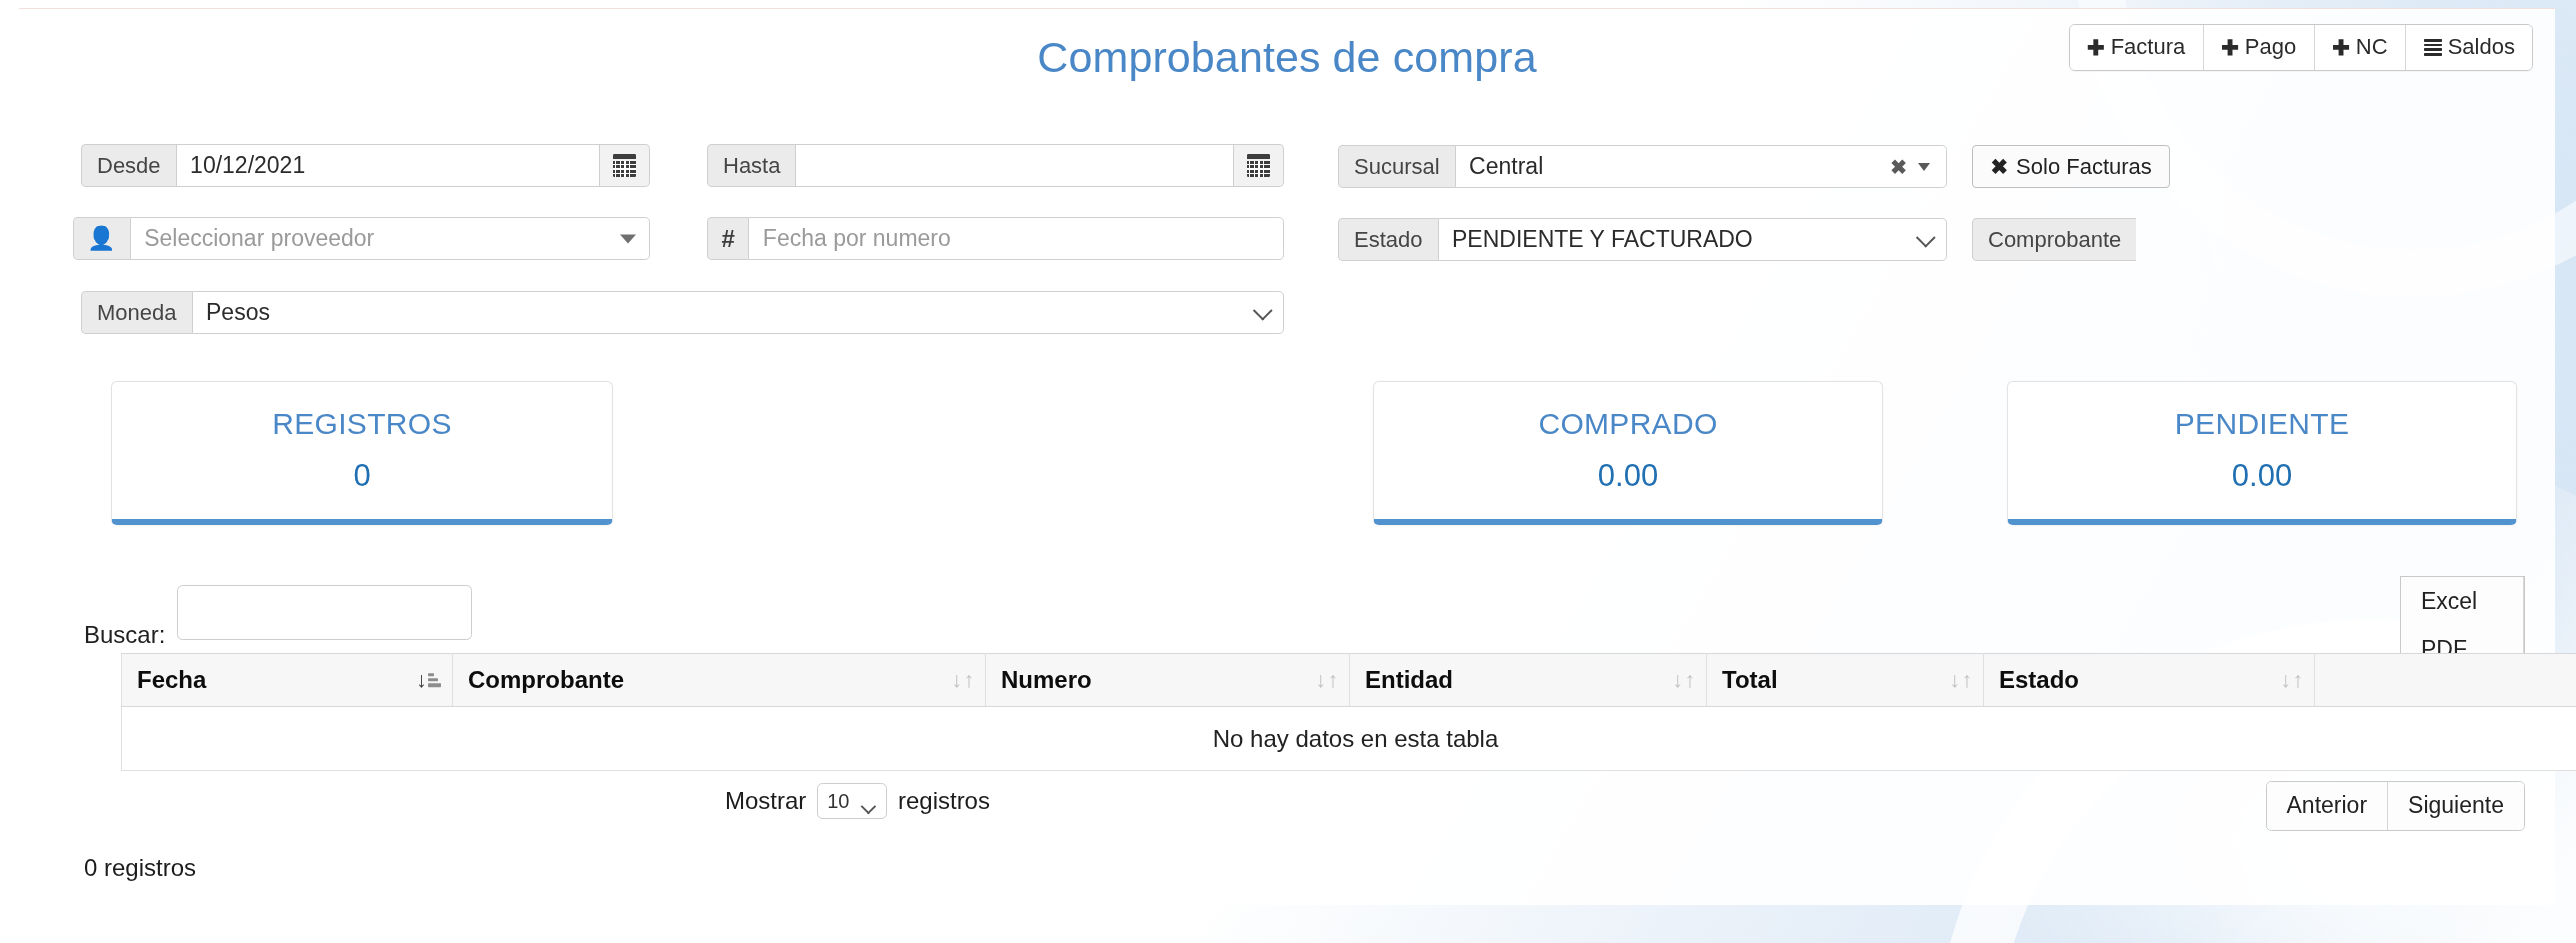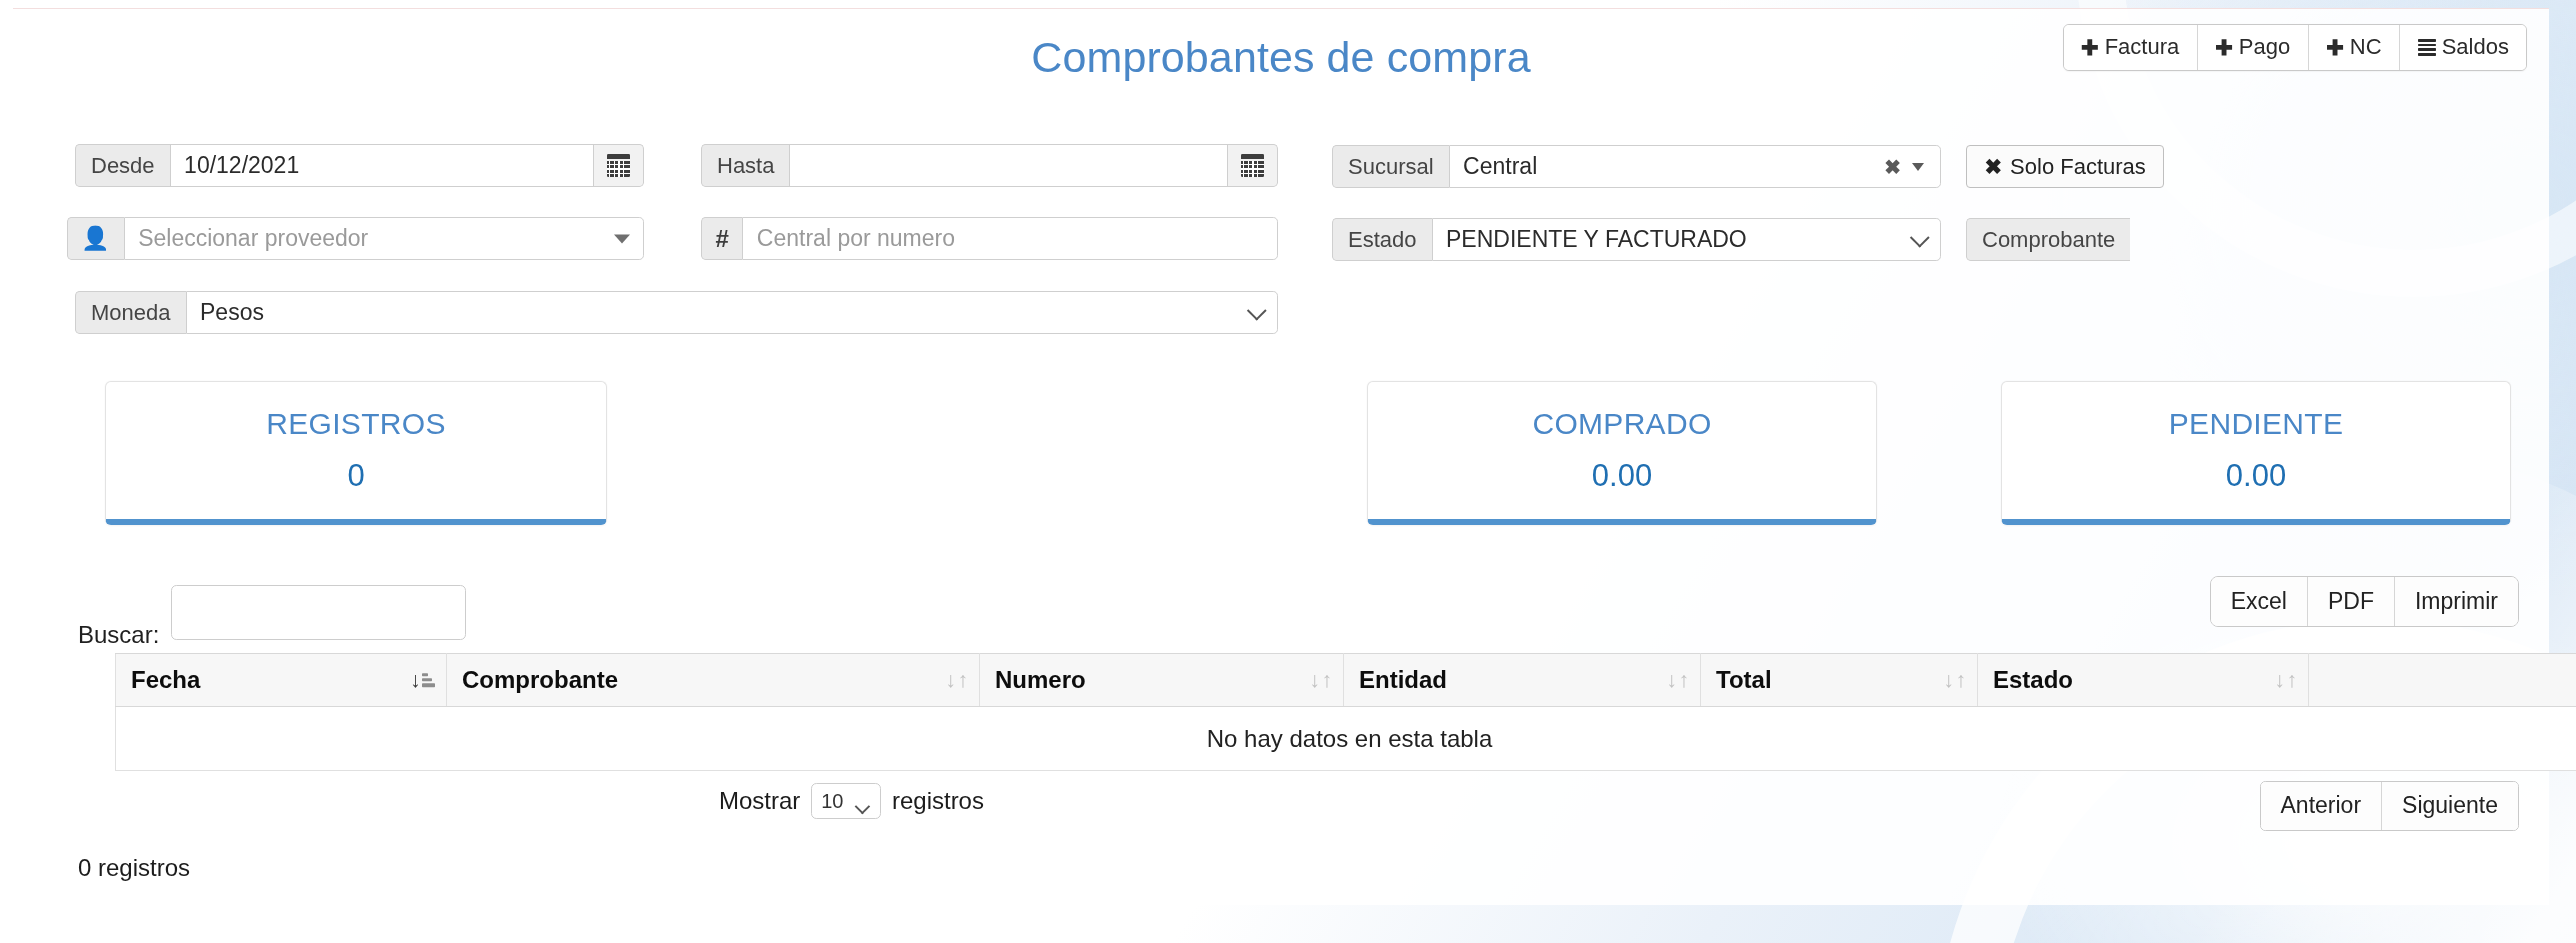--- a/index.html
+++ b/index.html
@@ -39,21 +39,21 @@
   .swoosh-c {
     width: 675px; height: 675px;
     right: -175px; top: -378px;
     border: 47px solid rgba(255,255,255,0.55);
     background: transparent;
   }
 
   
   .card {
     position: absolute;
-    left: 13px; top: 8px;
+    left: 19px; top: 8px;
     width: 2536px; height: 897px;
     background: rgba(255,255,255,0.90);
     border-top: 1.3px solid #f3dede;
   }
 
   
   .page-title {
     position: absolute;
     left: 0; right: 0; top: 24px;
     text-align: center;
@@ -219,23 +219,24 @@
     width: 295px; height: 55px;
     border: 0.7px solid #cdcdcd; border-radius: 5.4px;
     background: #fff;
     font-size: 23px; padding: 0 10.8px;
     font-family: "Liberation Sans", sans-serif;
   }
   .export-group {
     position: absolute; right: 30px; top: 567px;
     display: flex;
     border: 0.7px solid #c9c9c9;
-    border-radius: 8px;
+    border-radius: 0;
     overflow: hidden;
     background: #fff;
+    flex-direction: column;
   }
   .export-btn {
     padding: 10.8px 20px;
     font-size: 23px; color: #222;
     background: #fdfdfd;
     border-right: 0.7px solid #d6d6d6;
     cursor: pointer;
   }
   .export-btn:last-child { border-right: none; }
 
@@ -408,21 +409,21 @@
           <span class="ph">Seleccionar proveedor</span>
           <span class="caret-down"></span>
         </div>
       </div>
 
       <div class="ig" style="left:688px; top:73px; width:577px;">
         <div class="ig-label icon-label">
           <span class="hash-ico">#</span>
         </div>
         <div class="ig-field rounded-r">
-          <span class="ph">Central por numero</span>
+          <span class="ph">Fecha por numero</span>
         </div>
       </div>
 
       <div class="ig" style="left:1319px; top:74px; width:609px;">
         <div class="ig-label">Estado</div>
         <div class="ig-field rounded-r">
           <span>PENDIENTE Y FACTURADO</span>
           <span class="chev"></span>
         </div>
       </div>

